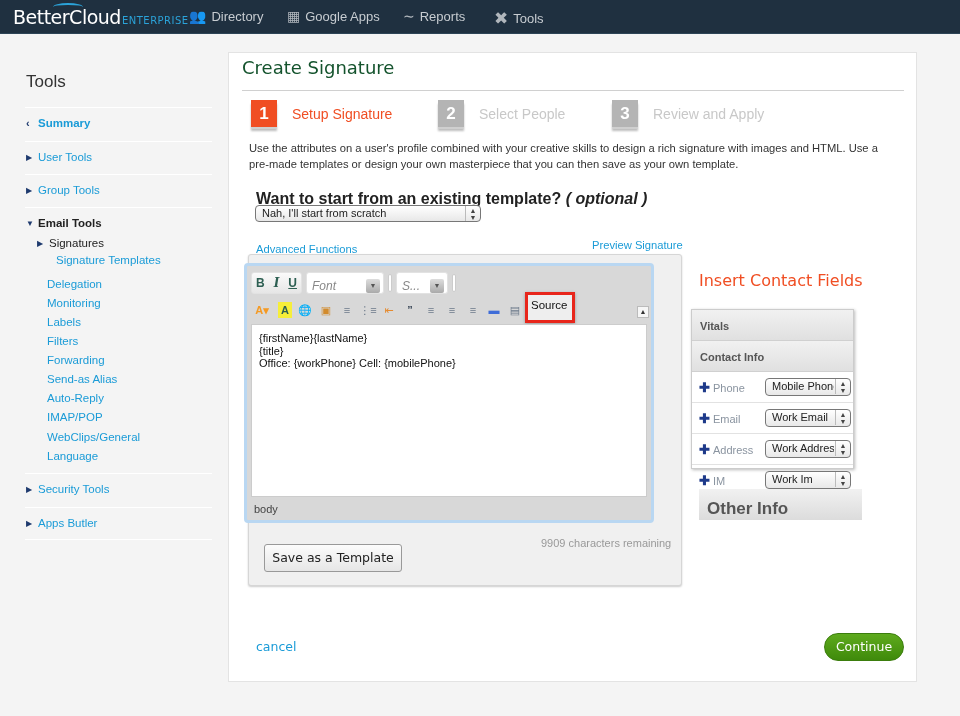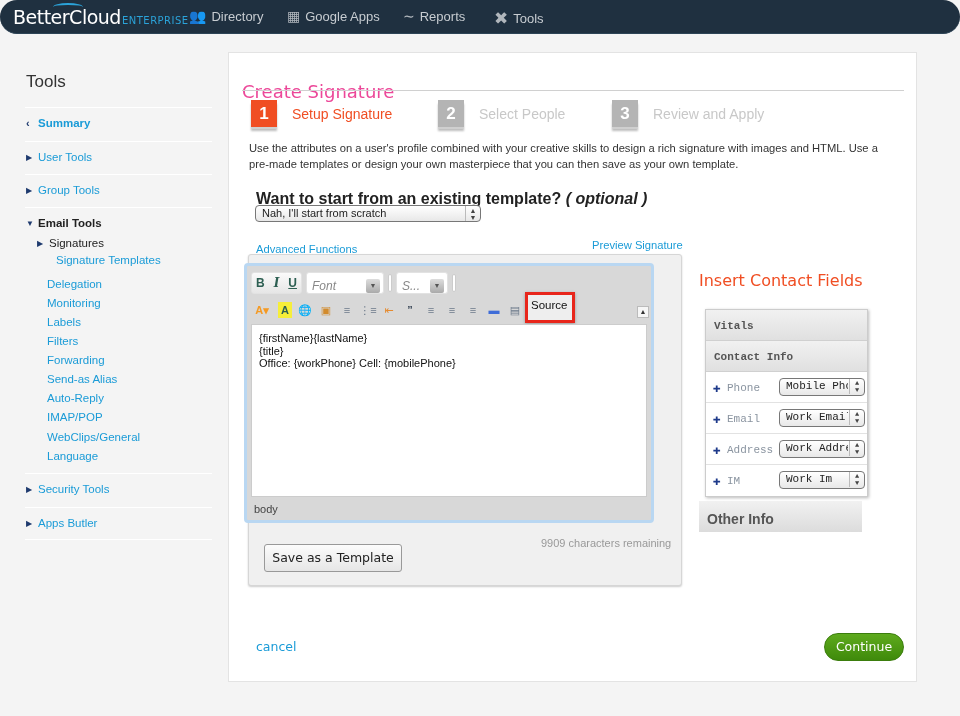--- a/index.html
+++ b/index.html
@@ -1,39 +1,39 @@
 <!DOCTYPE html>
 <html><head>
 <meta charset="utf-8">
 <style>
 * { box-sizing: border-box; margin: 0; padding: 0; }
 html, body { width: 960px; height: 716px; overflow: hidden; }
 body { background: #f4f4f4; font-family: "Liberation Sans", sans-serif; font-size: 12px; color: #333; position: relative; }
 
 
-.topbar { position: absolute; left: 0; top: 0; width: 960px; height: 34px; background: #1f3040; border-bottom: 1px solid #2d4456; border-radius: 17px; }
+.topbar { position: absolute; left: 0; top: 0; width: 960px; height: 34px; background: #1f3040; border-bottom: 1px solid #2d4456; }
 .logo { position: absolute; left: 13px; top: 6px; color: #fff; font-size: 19px; font-family: "DejaVu Sans", sans-serif; letter-spacing: -0.5px; }
 .logo .ent { font-size: 10px; color: #2ba3d9; letter-spacing: 0.5px; margin-left: 1px; }
 .logo .arc { position: absolute; left: 40px; top: -3px; width: 30px; height: 8px; border-top: 2px solid #2ba3d9; border-radius: 50%; }
 .nav-item { position: absolute; top: 8px; color: #c7ccd1; font-size: 13px; display: flex; align-items: center; gap: 5px; }
 .nav-item .ico { color: #b0b6bc; font-size: 14px; }
 
 
 .sidebar { position: absolute; left: 0; top: 35px; width: 228px; height: 681px; background: #f4f4f4; }
 .sb-title { position: absolute; left: 26px; top: 37px; font-size: 17px; color: #333; }
 .sb-hr { position: absolute; left: 25px; width: 187px; height: 1px; background: #d4d4d4; border-bottom: 1px solid #fff; }
 .sb-link { position: absolute; left: 26px; font-size: 11.5px; color: #1a9bd7; display: flex; align-items: center; gap: 6px; cursor: pointer; }
 .sb-link .tri { color: #1e3a6e; font-size: 8px; width: 6px; }
 .sb-link.bold { font-weight: bold; }
 .sb-link.dark { color: #222; font-weight: bold; }
 .sb-sub { position: absolute; font-size: 11.5px; color: #1a9bd7; cursor: pointer; }
 
 
 .panel { position: absolute; left: 228px; top: 52px; width: 689px; height: 630px; background: #fff; border: 1px solid #e3e3e3; }
-.page-title { position: absolute; left: 13px; top: 28px; font-size: 18px; color: #ec4899; font-family: "DejaVu Sans", sans-serif; font-weight: normal; }
+.page-title { position: absolute; left: 13px; top: 4px; font-size: 18px; color: #14532d; font-family: "DejaVu Sans", sans-serif; font-weight: normal; }
 .title-hr { position: absolute; left: 13px; top: 37px; width: 662px; height: 1px; background: #d0d0d0; }
 .step { position: absolute; top: 47px; display: flex; align-items: center; }
 .step .num { width: 26px; height: 27px; color: #fff; font-size: 17px; font-weight: bold; text-align: center; line-height: 27px; box-shadow: 0 3px 0 -1px #cfcfcf, 0 4px 2px #bdbdbd; }
 .step .lbl { margin-left: 15px; font-size: 14px; }
 .step.active .num { background: #f04e23; }
 .step.active .lbl { color: #f04e23; }
 .step.inactive .num { background: #b4b4b4; }
 .step.inactive .lbl { color: #c8c8c8; }
 .intro { position: absolute; left: 20px; top: 87px; width: 640px; font-size: 11.2px; line-height: 16px; color: #333; }
 .tpl-label { position: absolute; left: 27px; top: 137px; font-size: 16px; font-weight: bold; color: #222; }
@@ -55,27 +55,27 @@
 .icn { width: 16px; height: 16px; display: inline-flex; align-items: center; justify-content: center; font-size: 11px; cursor: pointer; color: #6c7a8a; }
 .source-btn { position: absolute; left: 278px; top: 26px; width: 50px; height: 31px; border: 3px solid #e8261b; background: #eee; font-size: 11.5px; color: #111; padding: 4px 0 0 3px; cursor: pointer; box-shadow: 0 1px 3px #999; }
 .collapse-btn { position: absolute; right: 2px; top: 40px; width: 12px; height: 12px; border: 1px solid #bbb; background: #f6f6f6; font-size: 7px; text-align: center; line-height: 10px; color: #333; cursor: pointer; }
 .content-area { position: absolute; left: 4px; top: 58px; width: 396px; height: 173px; background: #fff; border: 1px solid #ccc; padding: 7px 7px; font-size: 11px; line-height: 12.5px; color: #111; cursor: text; }
 .path { position: absolute; left: 7px; bottom: 5px; font-size: 11px; color: #444; }
 .chars { position: absolute; left: 312px; top: 484px; font-size: 11px; color: #999; }
 .save-tpl { position: absolute; left: 35px; top: 491px; width: 138px; height: 28px; border: 1px solid #999; border-radius: 3px; background: linear-gradient(#fcfcfc, #e6e6e6); font-size: 12.5px; color: #222; text-align: center; line-height: 26px; font-family: "DejaVu Sans", sans-serif; cursor: pointer; }
 
 
 .icf-title { position: absolute; left: 470px; top: 218px; font-size: 16px; color: #f04e23; font-family: "DejaVu Sans", sans-serif; }
-.cf-box { position: absolute; left: 476px; top: 256px; width: 163px; height: 188px; background: #fff; border: 1px solid #ccc; box-shadow: 1px 1px 3px #bbb; font-family: Liberation Mono, monospace; }
+.cf-box { position: absolute; left: 462px; top: 256px; width: 163px; height: 160px; background: #fff; border: 1px solid #ccc; box-shadow: 1px 1px 3px #bbb; }
 .cf-head { height: 31px; background: linear-gradient(#f1f1f1, #e0e0e0); border-bottom: 1px solid #d0d0d0; font-size: 11px; font-weight: bold; color: #555; padding: 10px 0 0 8px; cursor: pointer; }
 .cf-row { height: 31px; border-bottom: 1px solid #e2e2e2; position: relative; }
 .cf-row .plus { position: absolute; left: 7px; top: 8px; color: #1e3a8a; font-weight: bold; font-size: 13px; cursor: pointer; }
 .cf-row .nm { position: absolute; left: 21px; top: 10px; color: #8a94a0; font-size: 11px; }
 .cf-row .select { left: 73px; top: 6px; width: 86px; height: 18px; }
-.other-info { position: absolute; left: 470px; top: 448px; width: 163px; height: 31px; background: linear-gradient(#f1f1f1, #dcdcdc); font-size: 14px; font-weight: bold; color: #555; padding: 10px 0 0 8px; cursor: pointer; }
+.other-info { position: absolute; left: 470px; top: 436px; width: 163px; height: 31px; background: linear-gradient(#f1f1f1, #dcdcdc); font-size: 17px; font-weight: bold; color: #555; padding: 10px 0 0 8px; cursor: pointer; }
 
 .cancel { position: absolute; left: 27px; top: 586px; font-size: 12.5px; color: #1a9bd7; font-family: "DejaVu Sans", sans-serif; cursor: pointer; }
 .continue { position: absolute; left: 595px; top: 580px; width: 80px; height: 28px; background: linear-gradient(#5eaa1d, #3f8a0b); border: 1px solid #3b7d0d; border-radius: 14px; color: #fff; font-size: 12.5px; text-align: center; line-height: 26px; font-family: "DejaVu Sans", sans-serif; cursor: pointer; }
 </style>
 </head>
 <body>
 
 <div class="topbar">
   <div class="logo">
     <span class="arc"></span>

